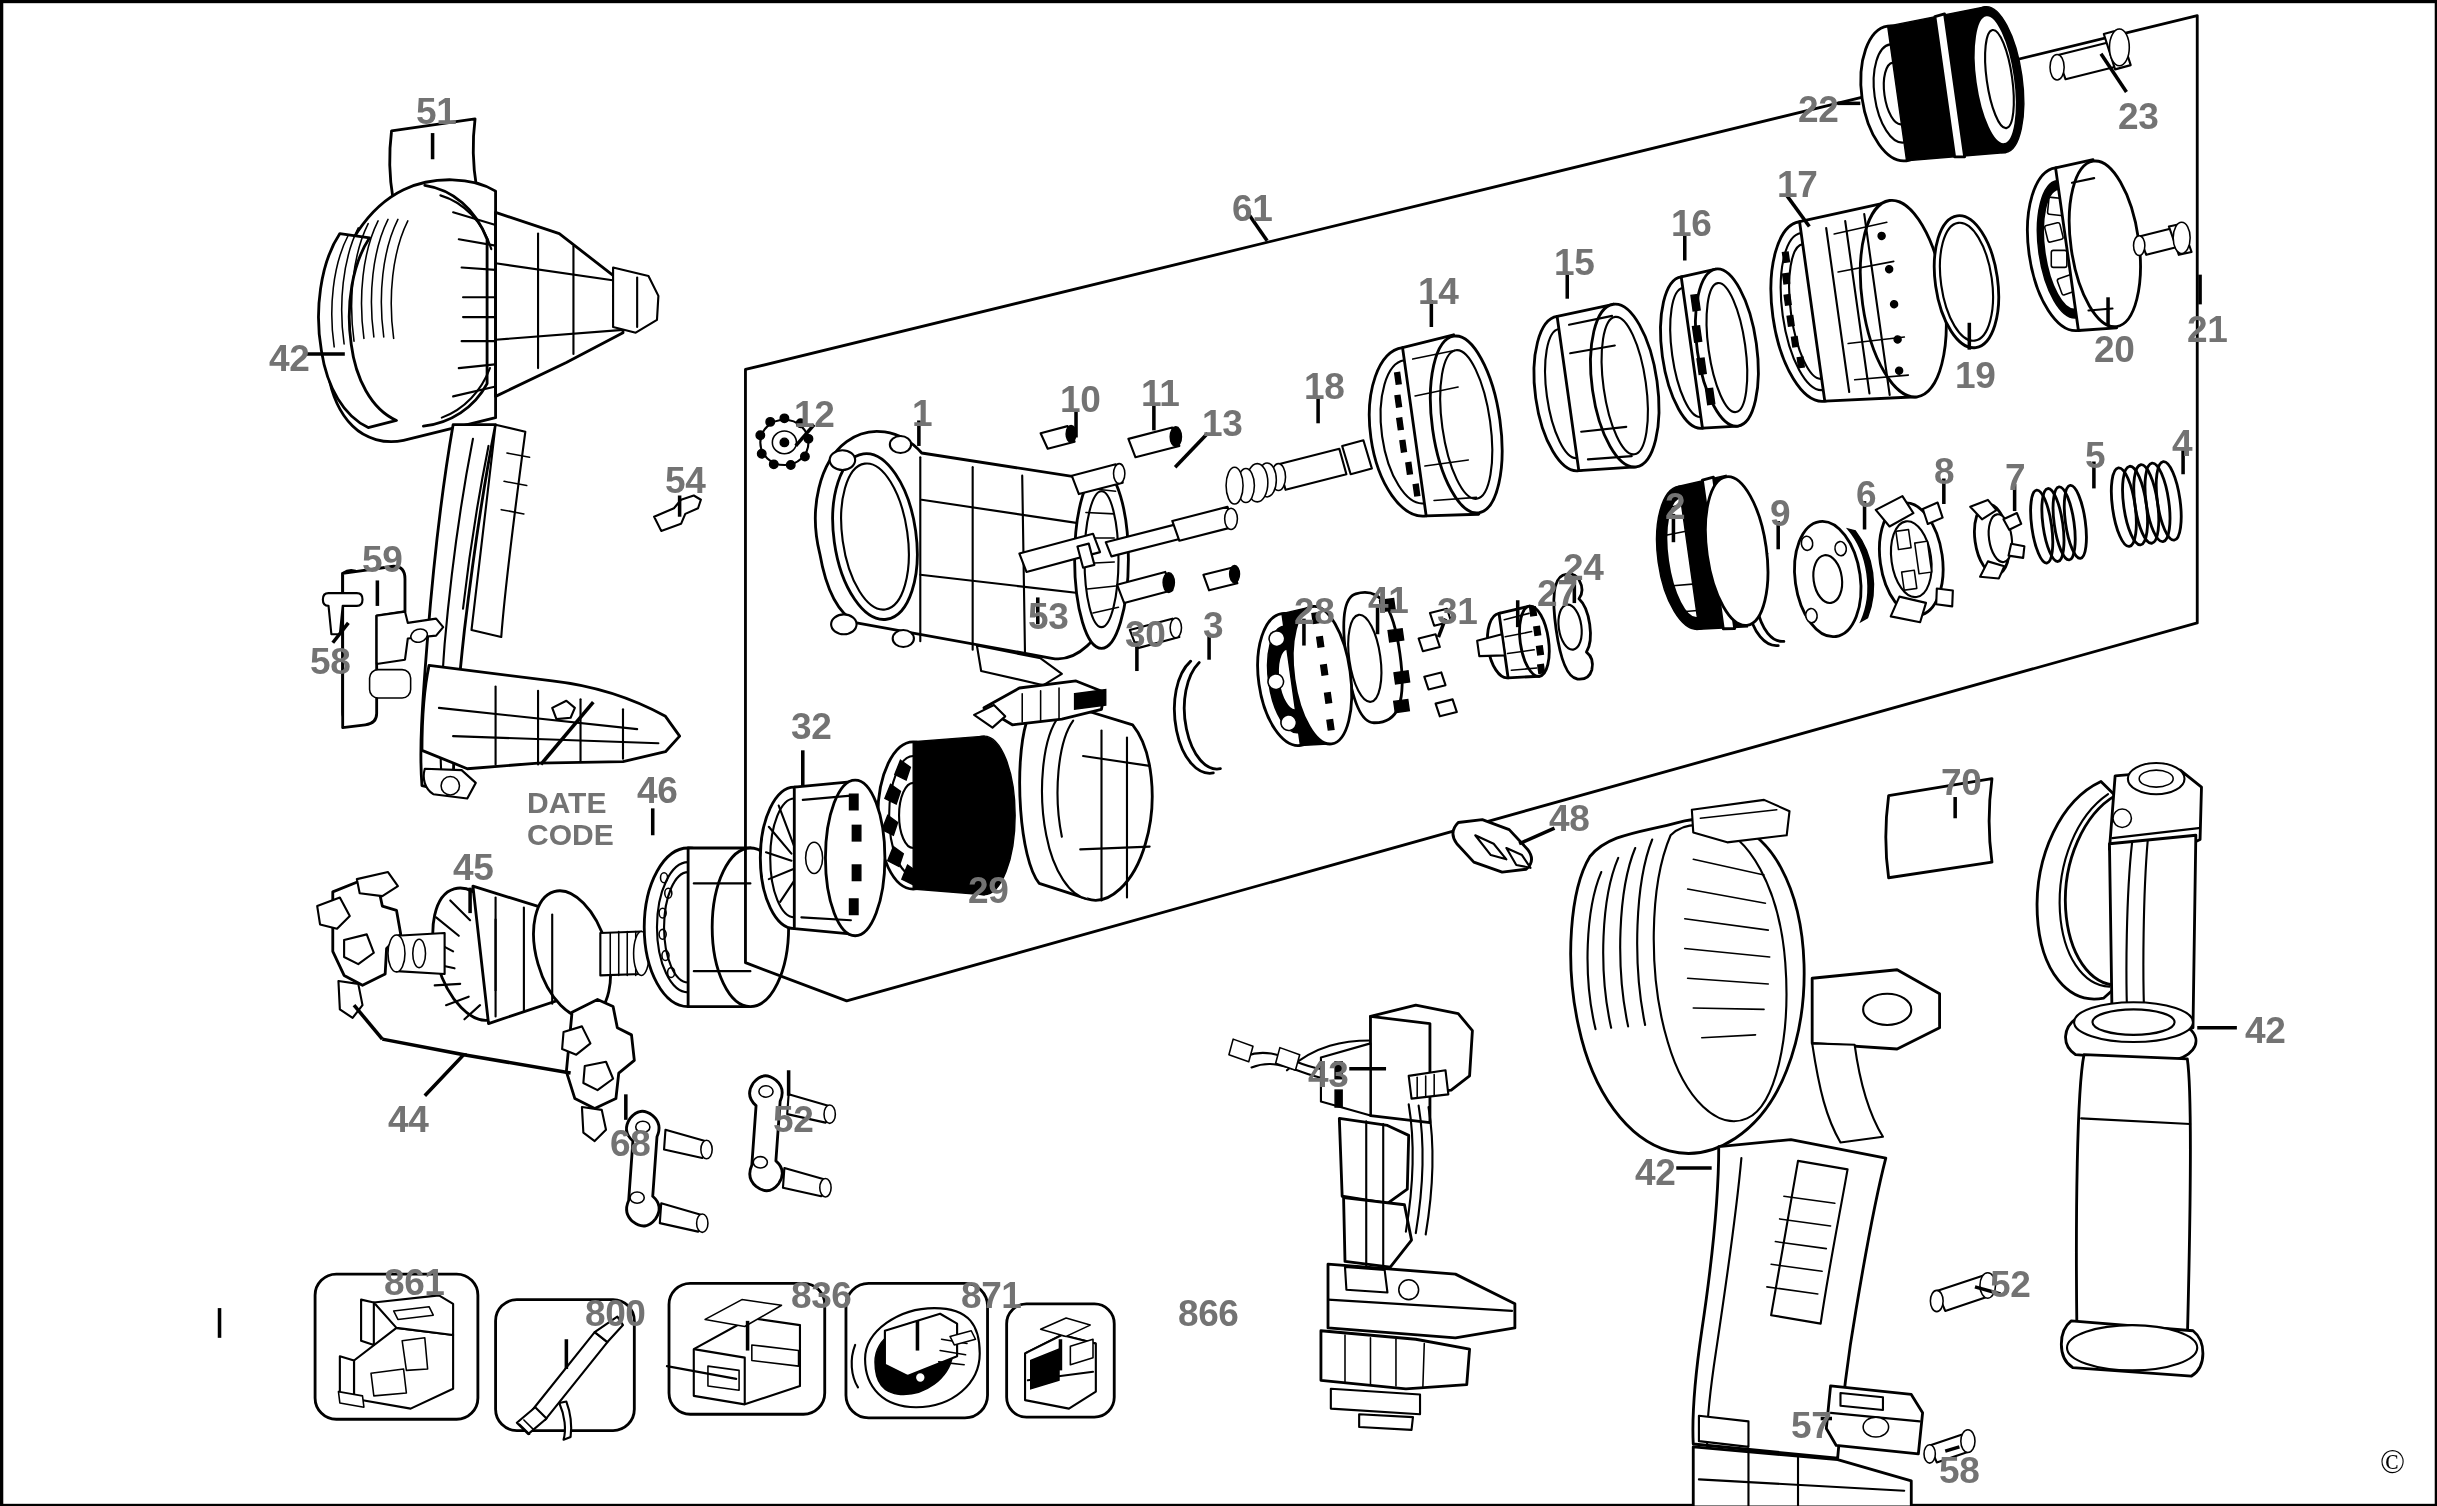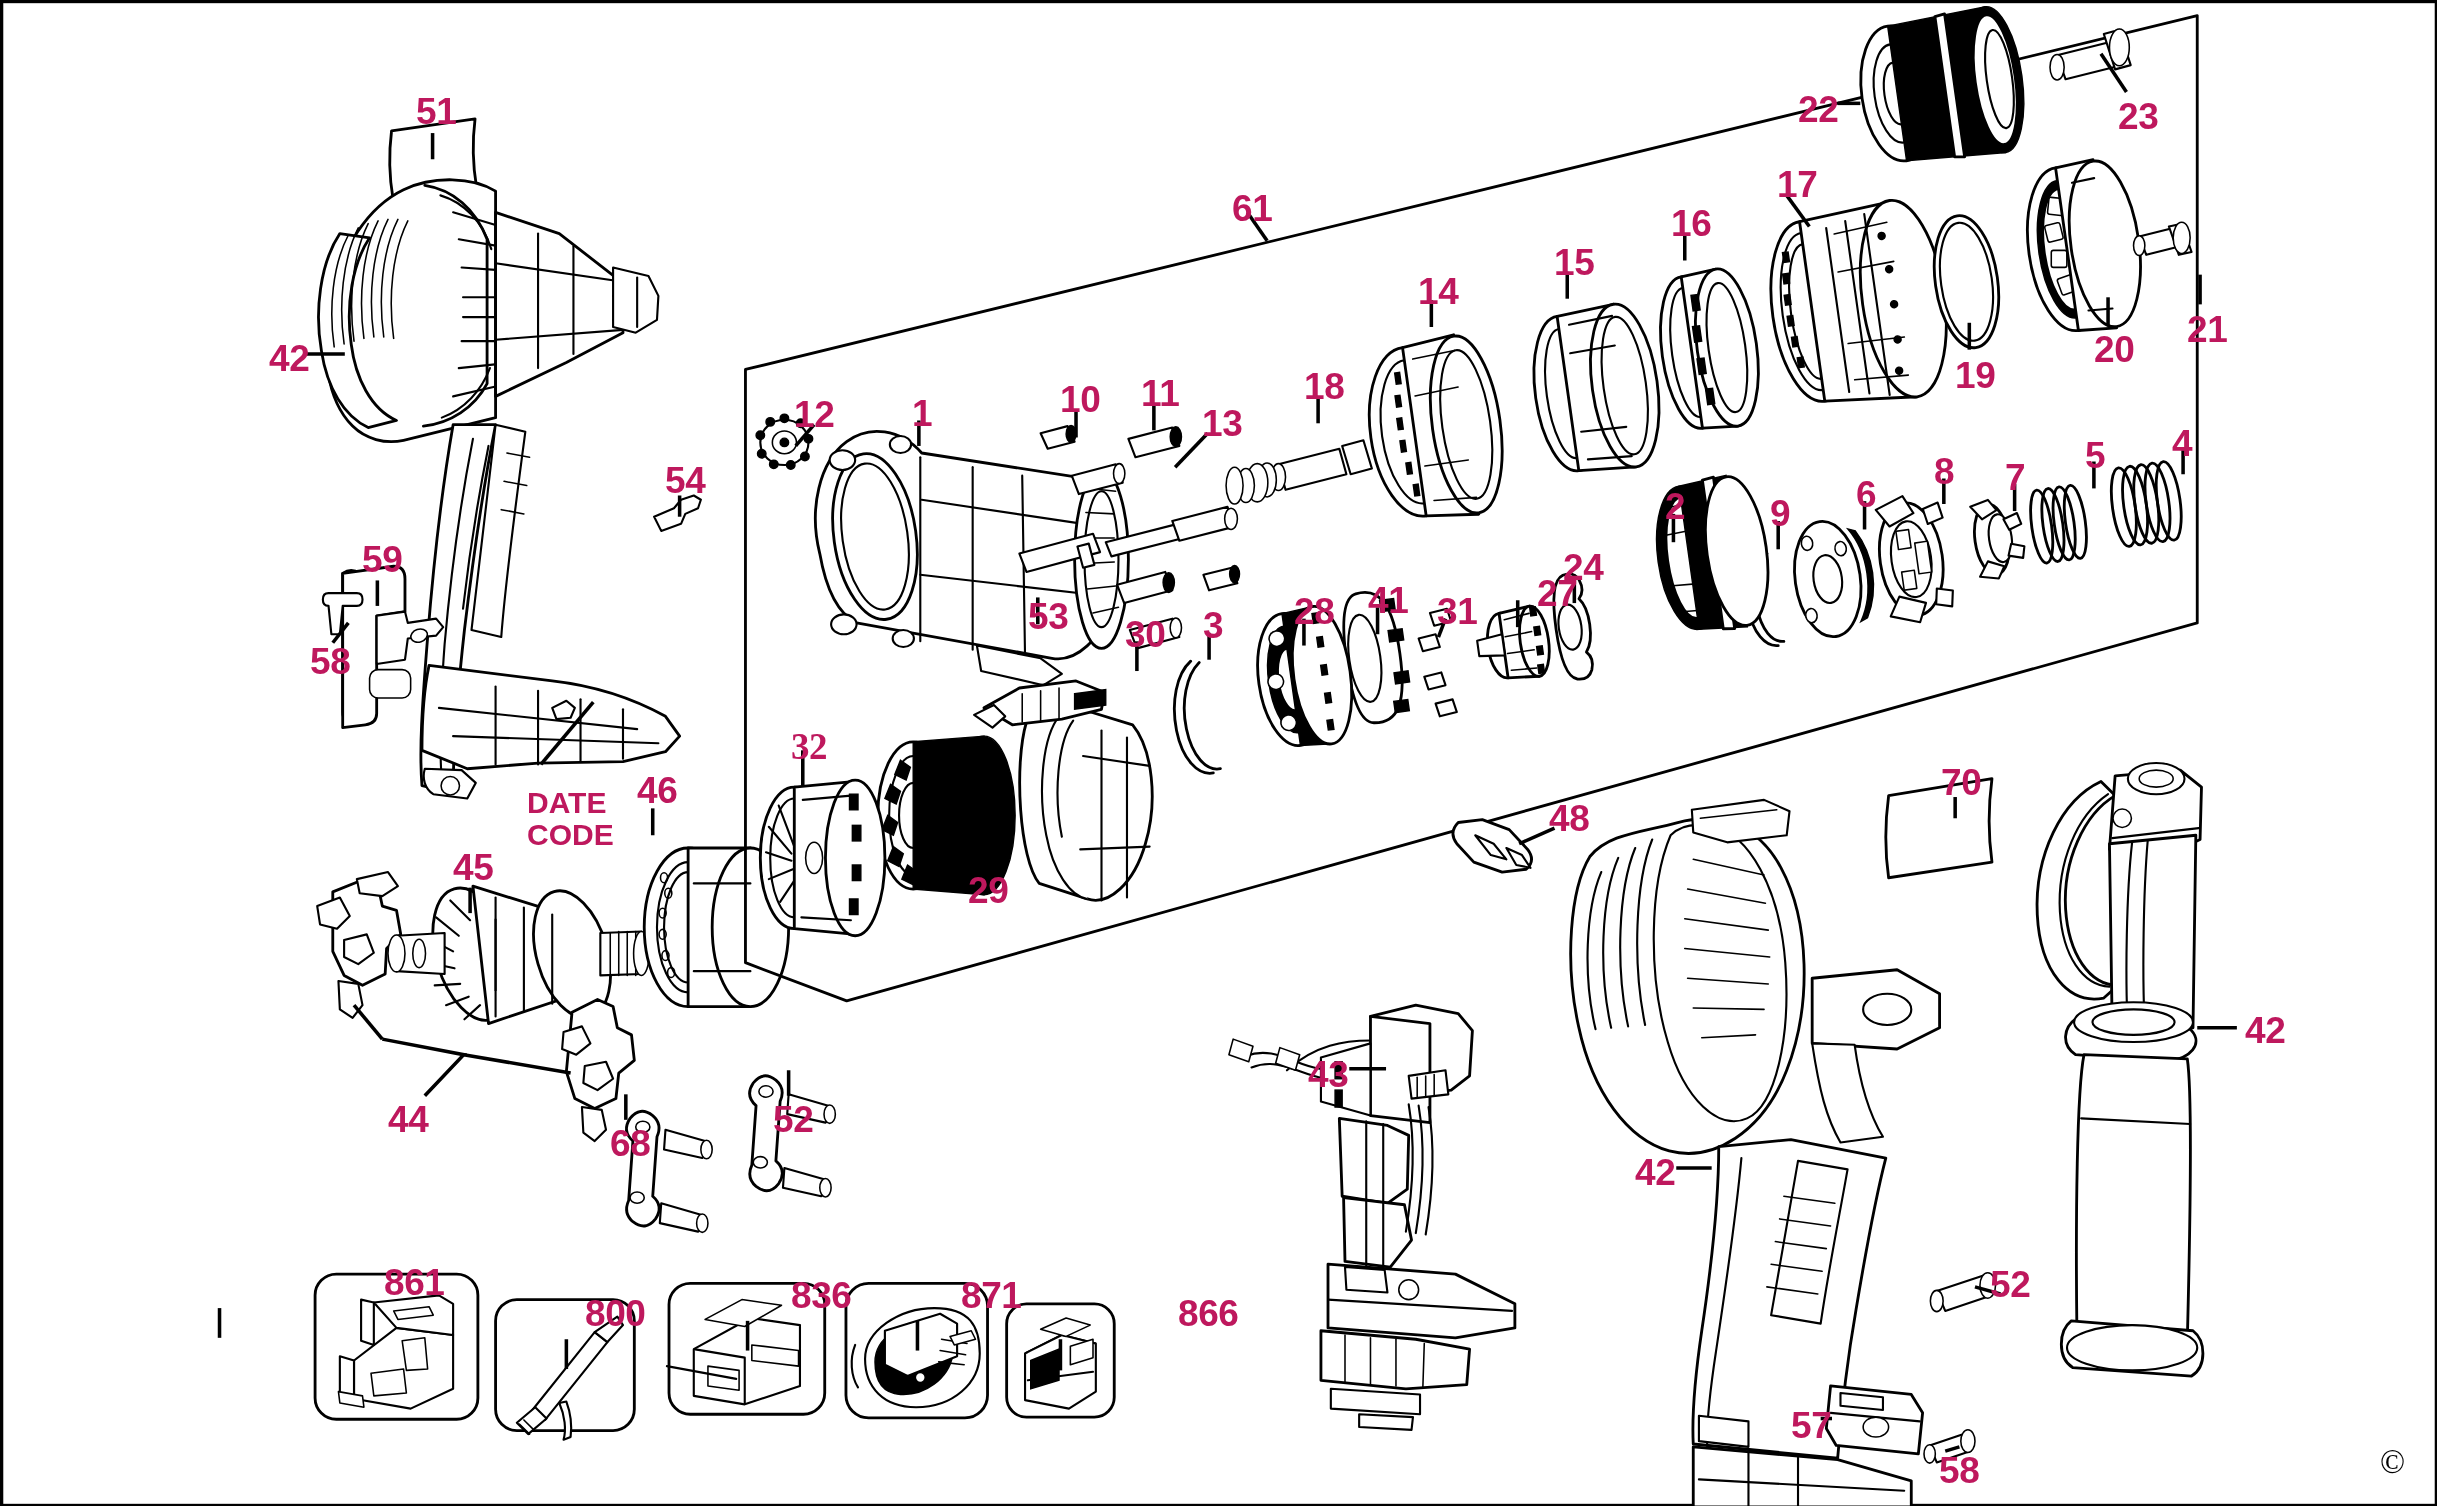--- a/index.html
+++ b/index.html
@@ -9,21 +9,21 @@
     position:relative;
     width:2438px;height:1507px;
     background:#fff;
     overflow:hidden;
   }
   #stage svg{position:absolute;left:0;top:0;}
   .lbl{
     position:absolute;
     font-family:"Liberation Sans", sans-serif;
     font-weight:bold;
-    color:#be185d;
+    color:#737373;
     white-space:nowrap;
     line-height:1.0;
     letter-spacing:-0.4px;
   }
   .lbl.n{font-size:37px;}
   .lbl.acc{font-size:37px;}
   .lbl.date{font-size:30px;font-weight:bold;letter-spacing:0px;line-height:1.12;}
   .copy{position:absolute;font-size:33px;font-family:"Liberation Serif",serif;color:#000;}
 </style>
 </head>
@@ -1006,21 +1006,21 @@
 <div class="lbl n" style="left:1770px;top:495px;">9</div>
 <div class="lbl n" style="left:1665px;top:488px;">2</div>
 <div class="lbl n" style="left:1563px;top:549px;">24</div>
 <div class="lbl n" style="left:1508px;top:575px;margin-left:29px;">27</div>
 <div class="lbl n" style="left:1437px;top:593px;">31</div>
 <div class="lbl n" style="left:1368px;top:582px;">41</div>
 <div class="lbl n" style="left:1294px;top:593px;">28</div>
 <div class="lbl n" style="left:1203px;top:607px;">3</div>
 <div class="lbl n" style="left:1125px;top:616px;">30</div>
 <div class="lbl n" style="left:1028px;top:598px;">53</div>
-<div class="lbl n" style="left:791px;top:728px;font-family:Liberation Serif, serif;">32</div>
+<div class="lbl n" style="left:791px;top:708px;">32</div>
 <div class="lbl n" style="left:968px;top:872px;">29</div>
 <div class="lbl n" style="left:1549px;top:800px;">48</div>
 <div class="lbl n" style="left:1308px;top:1056px;">43</div>
 <div class="lbl n" style="left:1635px;top:1154px;">42</div>
 <div class="lbl n" style="left:1791px;top:1407px;">57</div>
 <div class="lbl n" style="left:1939px;top:1452px;">58</div>
 <div class="lbl n" style="left:1990px;top:1266px;">52</div>
 <div class="lbl n" style="left:1941px;top:764px;">70</div>
 <div class="lbl n" style="left:2245px;top:1012px;">42</div>
 

